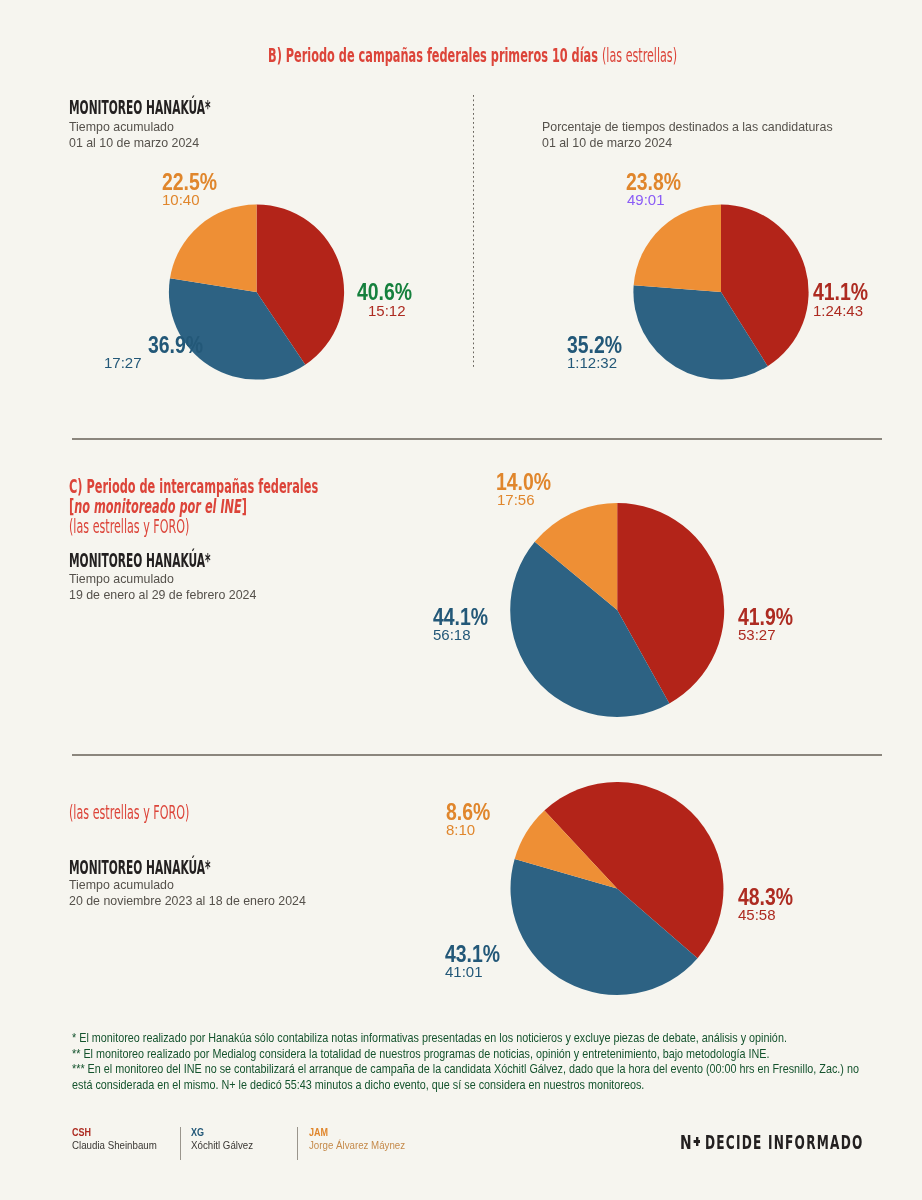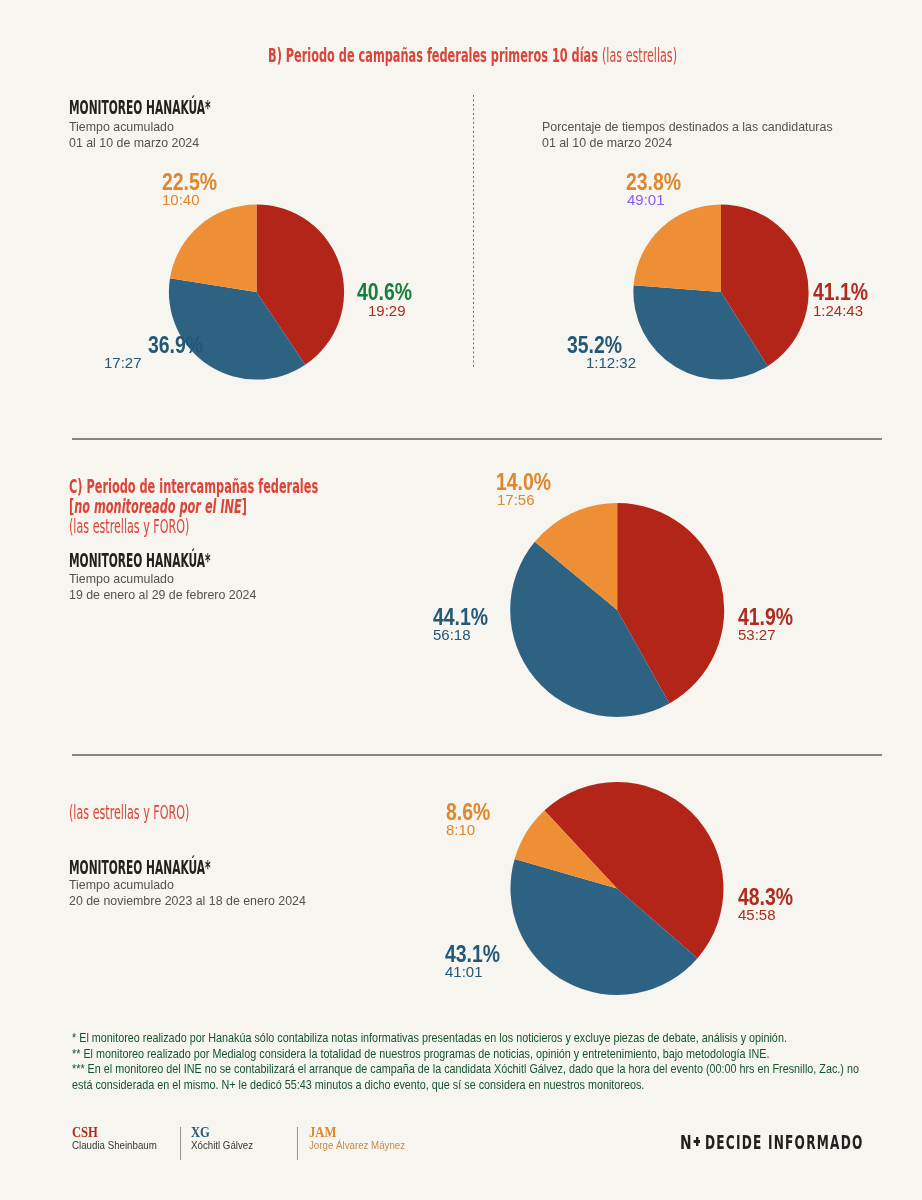--- a/index.html
+++ b/index.html
@@ -46,22 +46,22 @@
     background-size:1.6px 4.5px;
     background-repeat:repeat-y;
   }
 
   .note{
     font-family:"Liberation Sans",sans-serif;
     font-size:12.2px;color:#14532d;line-height:15.72px;
   }
   .note > div{display:block;transform-origin:0 0;transform:scaleX(0.886);white-space:nowrap;}
   .foot-code{
-    font-family:Liberation Serif, serif;
-    font-weight:bold;font-size:14px;line-height:8.0px;white-space:nowrap;
+    font-family:Liberation Sans, sans-serif;
+    font-weight:bold;font-size:10px;line-height:8.0px;white-space:nowrap;
   }
   .foot-name{
     font-family:"Liberation Sans",sans-serif;
     font-weight:normal;font-size:10.8px;line-height:16px;white-space:nowrap;
   }
   .foot-code > span,.foot-name > span{display:inline-block;transform-origin:0 50%;transform:scaleX(0.9);}
   .foot-div{background:#9a958c;width:1.4px;height:33px;}
   .brand{
     font-family:"DejaVu Sans Condensed","DejaVu Sans",sans-serif;
     font-weight:bold;font-size:18.9px;color:#232020;white-space:nowrap;
@@ -145,29 +145,29 @@
         <path d="M 617.2 610 L 534.76 541.80 A 107 107 0 0 1 617.20 503.00 Z" fill="#ee8f35"></path>
       </g>
       <g>
         <path d="M 617 888.5 L 544.37 810.61 A 106.5 106.5 0 0 1 697.52 958.20 Z" fill="#b32419"></path>
         <path d="M 617 888.5 L 697.52 958.20 A 106.5 106.5 0 0 1 514.65 859.07 Z" fill="#2d6283"></path>
         <path d="M 617 888.5 L 514.65 859.07 A 106.5 106.5 0 0 1 544.37 810.61 Z" fill="#ee8f35"></path>
       </g>
     </svg>
   <div class="abs" id="pielabels" style="left:0;top:0;width:922px;height:1200px;">
       <div class="abs lbl-pct" style="left: 357px; top: 282px; color: #15803d;"><span class="cond" style="transform: scaleX(0.845);">40.6%</span></div>
-      <div class="abs lbl-time" style="left: 368px; top: 302px; color: rgb(173, 43, 33);">19:29</div>
+      <div class="abs lbl-time" style="left: 368px; top: 302px; color: rgb(173, 43, 33);">15:12</div>
       <div class="abs lbl-pct" style="left: 104px; top: 335px; color: rgb(35, 88, 120); margin-left: 44px;"><span class="cond" style="transform: scaleX(0.845);">36.9%</span></div>
       <div class="abs lbl-time" style="left: 104px; top: 354px; color: rgb(35, 88, 120);">17:27</div>
       <div class="abs lbl-pct" style="left: 162px; top: 172px; color: rgb(224, 134, 44);"><span class="cond" style="transform: scaleX(0.845);">22.5%</span></div>
       <div class="abs lbl-time" style="left: 162px; top: 191px; color: rgb(224, 134, 44);">10:40</div>
       <div class="abs lbl-pct" style="left: 813px; top: 282px; color: rgb(173, 43, 33);"><span class="cond" style="transform: scaleX(0.845);">41.1%</span></div>
       <div class="abs lbl-time" style="left: 813px; top: 302px; color: rgb(173, 43, 33);">1:24:43</div>
       <div class="abs lbl-pct" style="left: 567px; top: 335px; color: rgb(35, 88, 120);"><span class="cond" style="transform: scaleX(0.845);">35.2%</span></div>
-      <div class="abs lbl-time" style="left: 586px; top: 354px; color: rgb(35, 88, 120);">1:12:32</div>
+      <div class="abs lbl-time" style="left: 567px; top: 354px; color: rgb(35, 88, 120);">1:12:32</div>
       <div class="abs lbl-pct" style="left: 626px; top: 172px; color: rgb(224, 134, 44);"><span class="cond" style="transform: scaleX(0.845);">23.8%</span></div>
       <div class="abs lbl-time" style="left: 627px; top: 191px; color: #8b5cf6;">49:01</div>
       <div class="abs lbl-pct" style="left: 738px; top: 607px; color: rgb(173, 43, 33);"><span class="cond" style="transform: scaleX(0.845);">41.9%</span></div>
       <div class="abs lbl-time" style="left: 738px; top: 626px; color: rgb(173, 43, 33);">53:27</div>
       <div class="abs lbl-pct" style="left: 433px; top: 607px; color: rgb(35, 88, 120);"><span class="cond" style="transform: scaleX(0.845);">44.1%</span></div>
       <div class="abs lbl-time" style="left: 433px; top: 626px; color: rgb(35, 88, 120);">56:18</div>
       <div class="abs lbl-pct" style="left: 496px; top: 472px; color: rgb(224, 134, 44);"><span class="cond" style="transform: scaleX(0.845);">14.0%</span></div>
       <div class="abs lbl-time" style="left: 497px; top: 491px; color: rgb(224, 134, 44);">17:56</div>
       <div class="abs lbl-pct" style="left: 738px; top: 887px; color: rgb(173, 43, 33);"><span class="cond" style="transform: scaleX(0.845);">48.3%</span></div>
       <div class="abs lbl-time" style="left: 738px; top: 906px; color: rgb(173, 43, 33);">45:58</div>

